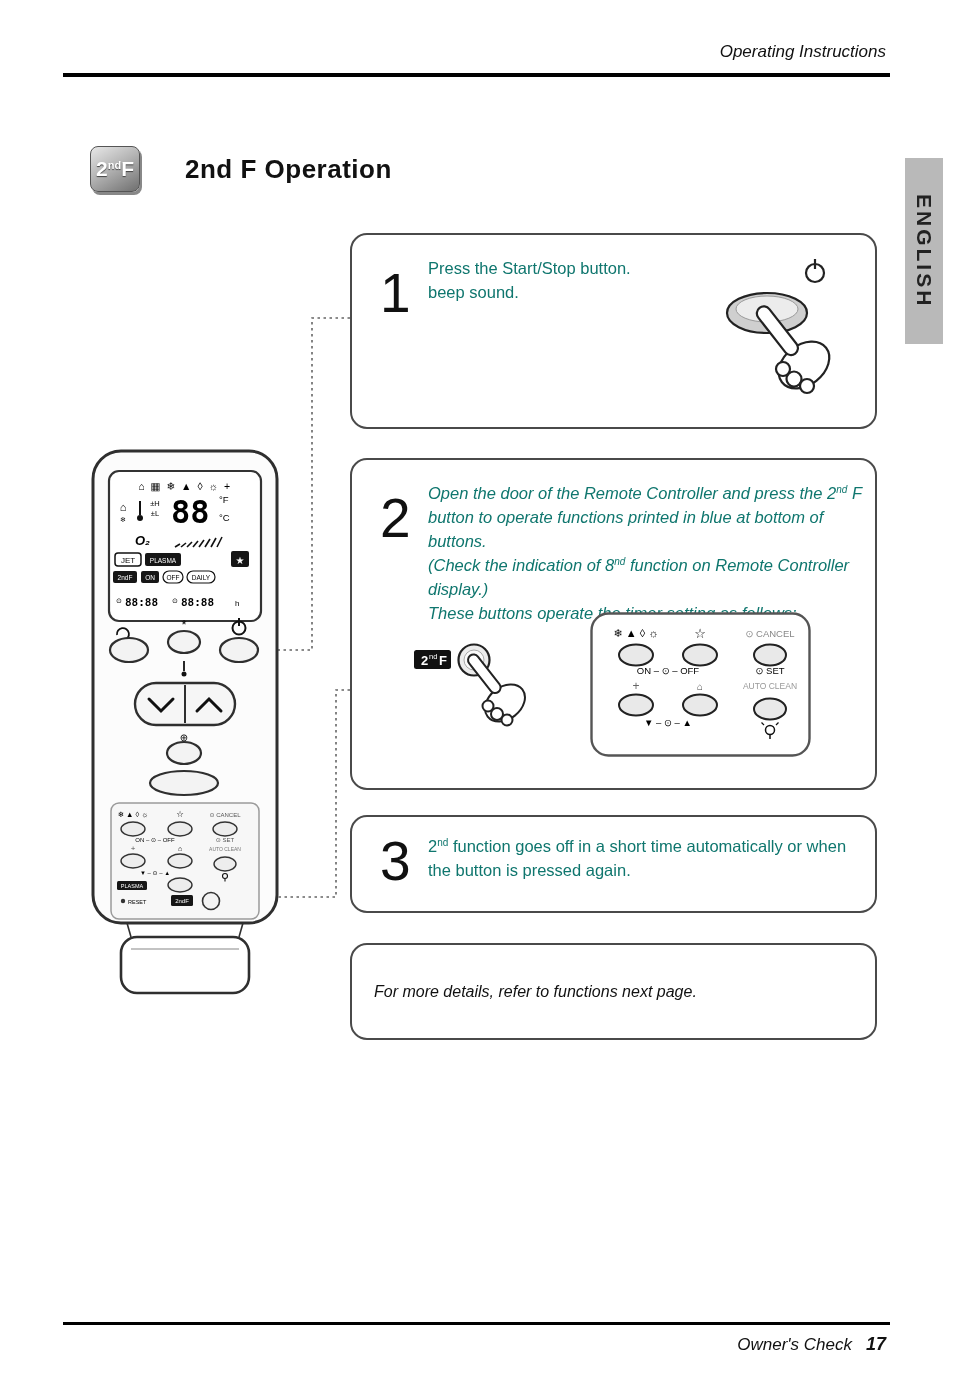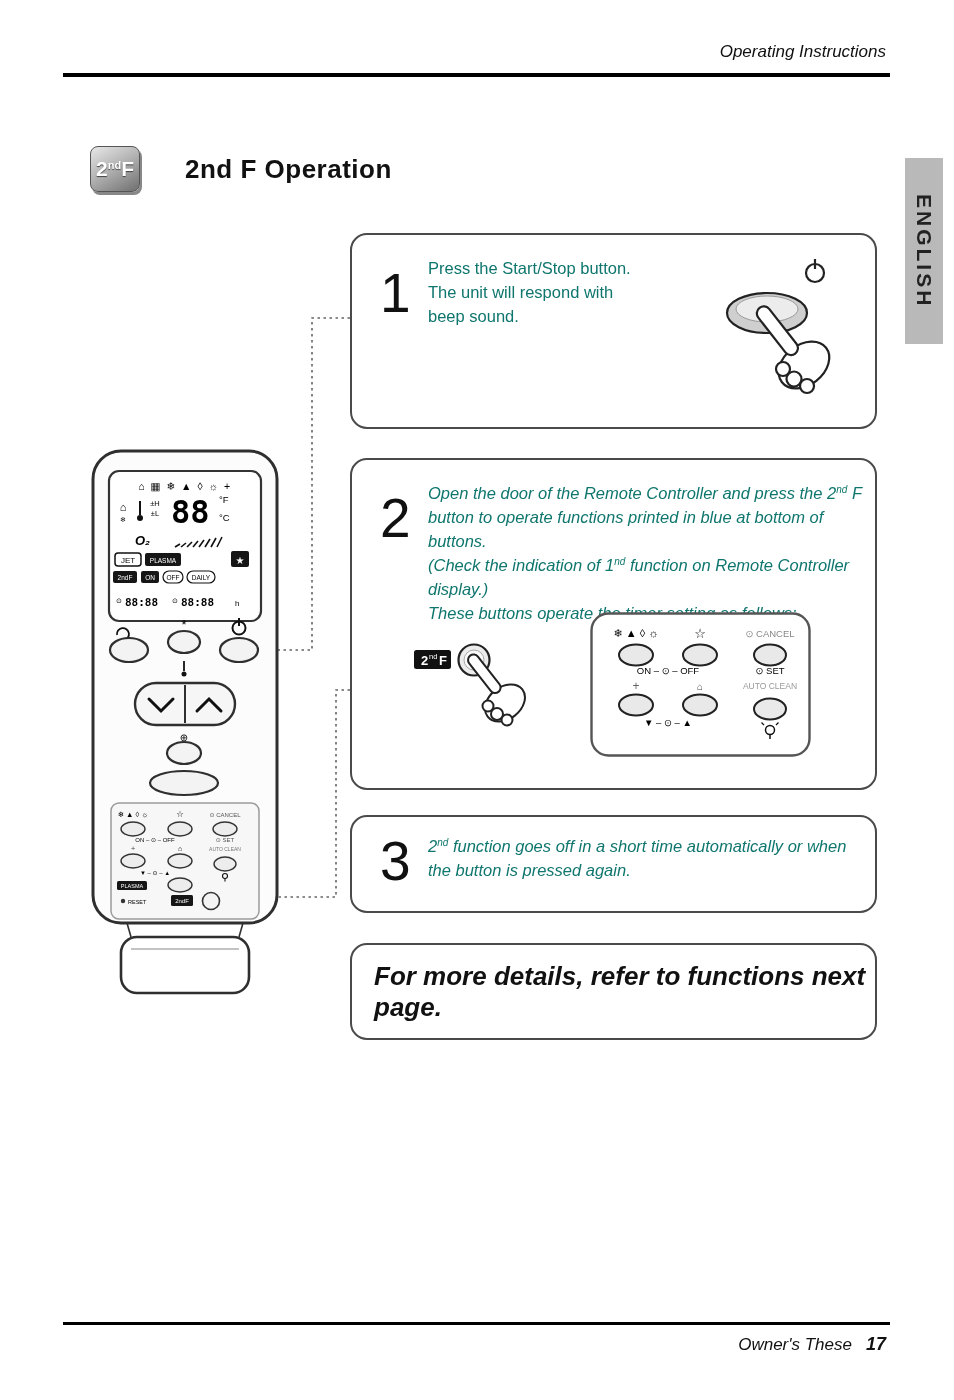--- a/index.html
+++ b/index.html
@@ -23,26 +23,26 @@
 
   .step-box{position:absolute;left:350px;width:527px;border:2.5px solid #4a4a4a;border-radius:17px;background:#fff;box-sizing:border-box;}
   #step1{top:233px;height:196px;}
   #step2{top:458px;height:332px;}
   #step3{top:815px;height:98px;}
   .step-number{position:absolute;left:28px;top:26px;font-size:55px;font-weight:400;color:#111;}
   #step3 .step-number{top:12px;}
   .step-text{position:absolute;left:76px;top:22px;font-size:16.5px;line-height:1.45;color:#0f766e;}
   #step1 .step-text{width:250px;}
   #step2 .step-text{width:438px;font-style:italic;}
-  #step3 .step-text{width:442px;top:18px;font-style:italic;}
+  #step3 .step-text{width:442px;top:18px;}
   .step-text sup{font-size:10px;}
 
   .note-box{position:absolute;left:350px;top:943px;width:527px;height:97px;border:2.5px solid #4a4a4a;
             border-radius:17px;background:#fff;box-sizing:border-box;display:flex;align-items:center;padding-left:22px;}
-  .note-box p{margin:0;font-size:26px;font-weight:bold;font-style:italic;}
+  .note-box p{margin:0;font-size:16px;font-weight:normal;font-style:italic;}
 
   .footer-rule{position:absolute;top:1322px;left:63px;width:827px;height:2.5px;background:#000;}
   .footer-text{position:absolute;top:1334px;right:66px;font-style:italic;font-size:17px;}
   .footer-text .pg{font-weight:bold;font-size:18px;margin-left:14px;}
 
   .illus1{position:absolute;right:18px;top:16px;}
   .illus2-btn{position:absolute;left:60px;top:182px;}
   .illus2-panel{position:absolute;left:238px;top:152px;}
 
   .remote-svg{position:absolute;left:85px;top:445px;}
@@ -185,21 +185,20 @@
     <line x1="42" y1="478" x2="46" y2="492" stroke="#2f2f2f" stroke-width="1.6"></line>
     <line x1="158" y1="478" x2="154" y2="492" stroke="#2f2f2f" stroke-width="1.6"></line>
     <rect x="36" y="492" width="128" height="56" rx="16" fill="#ffffff" stroke="#2f2f2f" stroke-width="2.6"></rect>
     <line x1="46" y1="504" x2="154" y2="504" stroke="#888" stroke-width="1.2"></line>
   </svg>
 
   <div class="step-box" id="step1">
     <div class="step-number">1</div>
     <div class="step-text">
       <div>Press the Start/Stop button.</div>
-      <div>The unit will respond with</div>
       <div>beep sound.</div>
     </div>
     <svg class="illus1" width="160" height="162" viewBox="0 0 160 162">
       <g>
         <circle cx="118" cy="22" r="9" fill="none" stroke="#222" stroke-width="2.2"></circle>
         <line x1="118" y1="8" x2="118" y2="18" stroke="#222" stroke-width="2.2"></line>
       </g>
       <ellipse cx="70" cy="62" rx="40" ry="20" fill="#cfcfcf" stroke="#222" stroke-width="2.2"></ellipse>
       <ellipse cx="70" cy="58" rx="31" ry="13" fill="#ececec" stroke="#9a9a9a" stroke-width="1"></ellipse>
       <g fill="#ffffff" stroke="#222" stroke-width="2.2">
@@ -209,21 +208,21 @@
         <circle cx="110" cy="135" r="7"></circle>
         <rect x="58" y="56" width="14" height="58" rx="7" transform="rotate(-38 65 60)"></rect>
       </g>
     </svg>
   </div>
 
   <div class="step-box" id="step2">
     <div class="step-number">2</div>
     <p class="step-text" style="margin:0;">
       <span>Open the door of the Remote Controller and press the 2</span><sup>nd</sup><span> F button to operate functions printed in blue at bottom of buttons.</span><br>
-      <span>(Check the indication of 1</span><sup>nd</sup><span> function on Remote Controller display.)</span><br>
+      <span>(Check the indication of 8</span><sup>nd</sup><span> function on Remote Controller display.)</span><br>
       <span>These buttons operate the timer setting as follows:</span>
     </p>
 
     <svg class="illus2-btn" width="135" height="112" viewBox="0 0 135 112">
       <rect x="2" y="8" width="37" height="19" rx="2.5" fill="#111"></rect>
       <text x="9" y="23" font-size="13" font-weight="bold" fill="#fff">2</text>
       <text x="17" y="17" font-size="7.5" fill="#fff">nd</text>
       <text x="27" y="23" font-size="13" font-weight="bold" fill="#fff">F</text>
       <circle cx="62" cy="18" r="15.5" fill="#ececec" stroke="#222" stroke-width="2.2"></circle>
       <circle cx="62" cy="18" r="10" fill="#fafafa" stroke="#aaa" stroke-width="1"></circle>
@@ -268,16 +267,16 @@
       <span>2</span><sup>nd</sup><span> function goes off in a short time automatically or when the button is pressed again.</span>
     </p>
   </div>
 
   <div class="note-box">
     <p>For more details, refer to functions next page.</p>
   </div>
 
   <div class="footer-rule"></div>
   <div class="footer-text">
-    <span>Owner's These</span><span class="pg">17</span>
+    <span>Owner's Check</span><span class="pg">17</span>
   </div>
 
 </div>
 
 </body></html>

